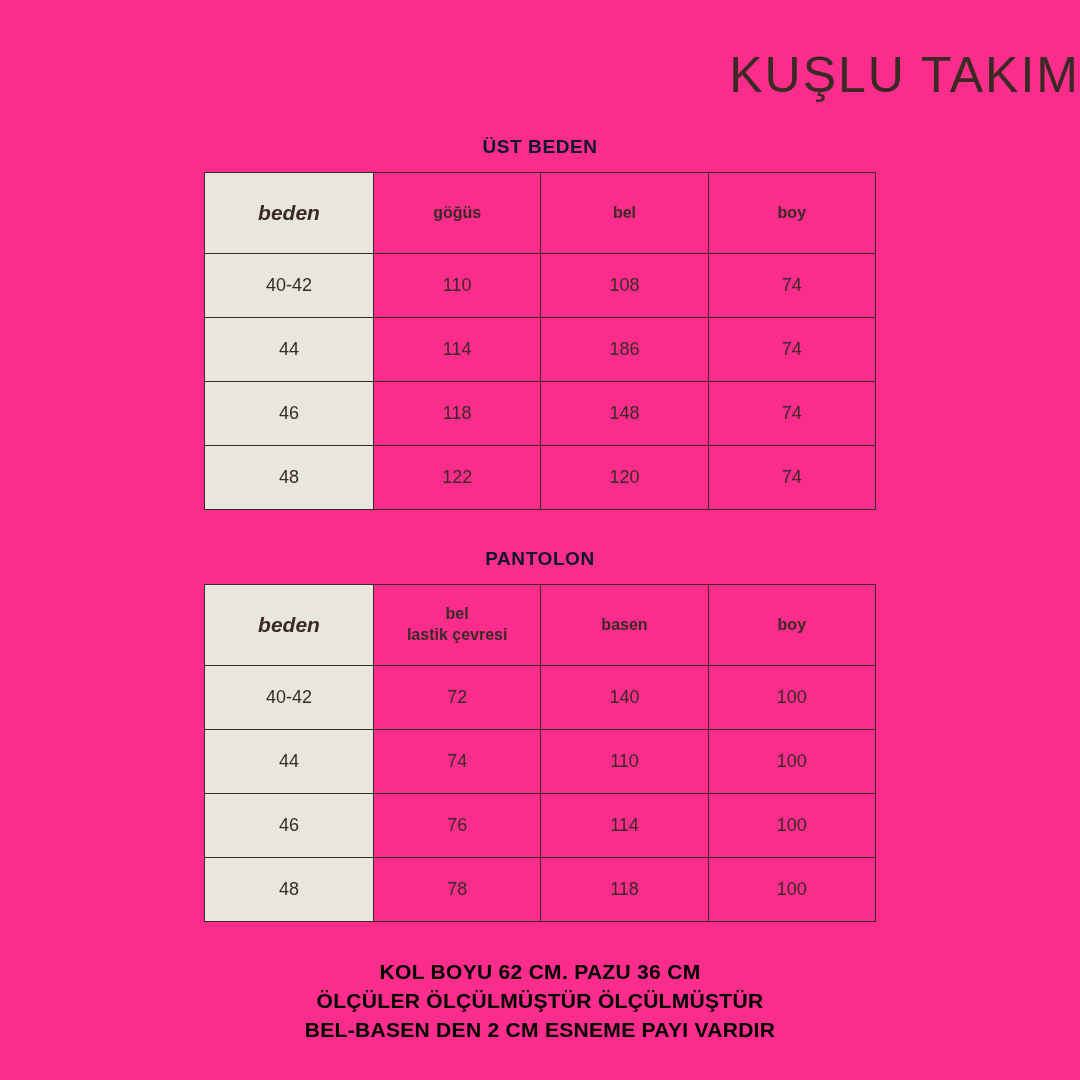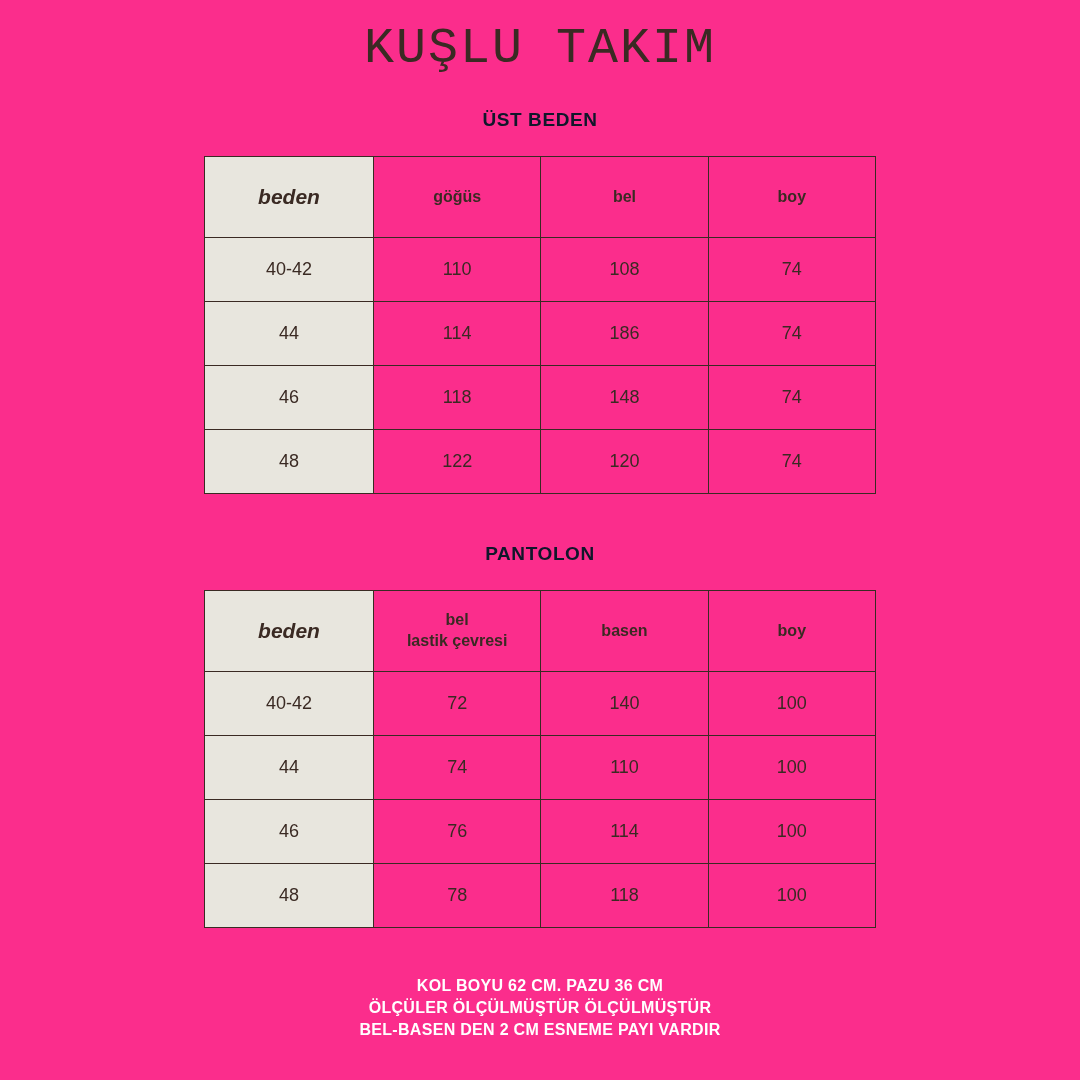--- a/index.html
+++ b/index.html
@@ -14,38 +14,38 @@
     color: #3A2A23;
     overflow: hidden;
   }
   .page {
     position: relative;
     width: 1080px;
     height: 1080px;
     box-sizing: border-box;
   }
   .title {
-    text-align: center;
-    font-family: Liberation Mono, monospace;
+    text-align: right;
+    font-family: Liberation Sans, sans-serif;
     font-size: 50px;
     letter-spacing: 2px;
     color: #3A2A23;
-    padding-top: 20px;
+    padding-top: 46px;
     font-weight: 400;
   }
   .section-label {
     text-align: center;
     font-size: 19px;
     font-weight: bold;
     letter-spacing: 0.6px;
     color: #0f172a;
   }
   .table-wrap {
     width: 672px;
-    margin: 11px auto;
+    margin: 0 auto;
   }
   table.sizes {
     width: 672px;
     border-collapse: collapse;
     table-layout: fixed;
   }
   table.sizes th, table.sizes td {
     border: 1px solid #3A2A23;
     text-align: center;
     color: #3A2A23;
@@ -73,25 +73,25 @@
   }
   .two-line {
     line-height: 1.3;
   }
   .spacer-a { height: 32px; }
   .spacer-b { height: 38px; }
   .spacer-c { height: 14px; }
   .spacer-d { height: 36px; }
   .notes {
     text-align: center;
-    font-size: 16px;
+    font-size: 21px;
     font-weight: bold;
     line-height: 1.38;
     letter-spacing: 0.3px;
-    color: #ffffff;
+    color: #000000;
   }
 </style>
 </head>
 <body>
 
 <div class="page">
 
   <div class="title">KUŞLU TAKIM</div>
 
   <div class="spacer-a"></div>

